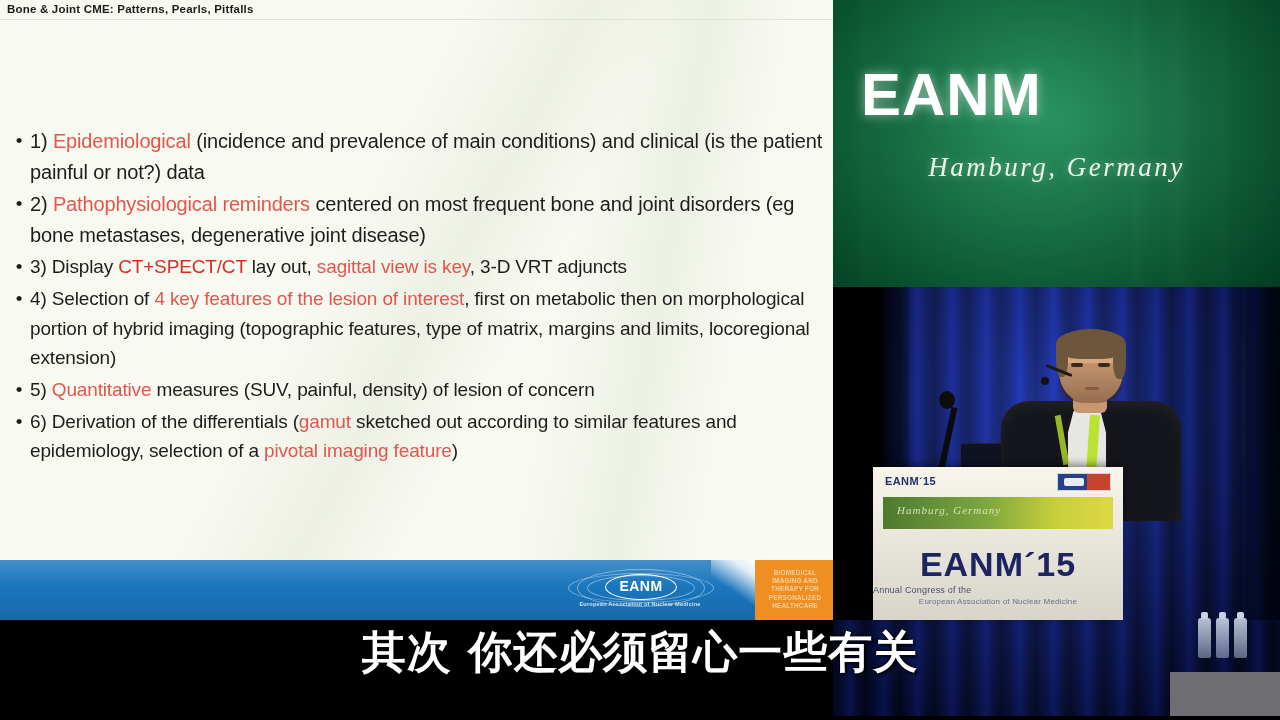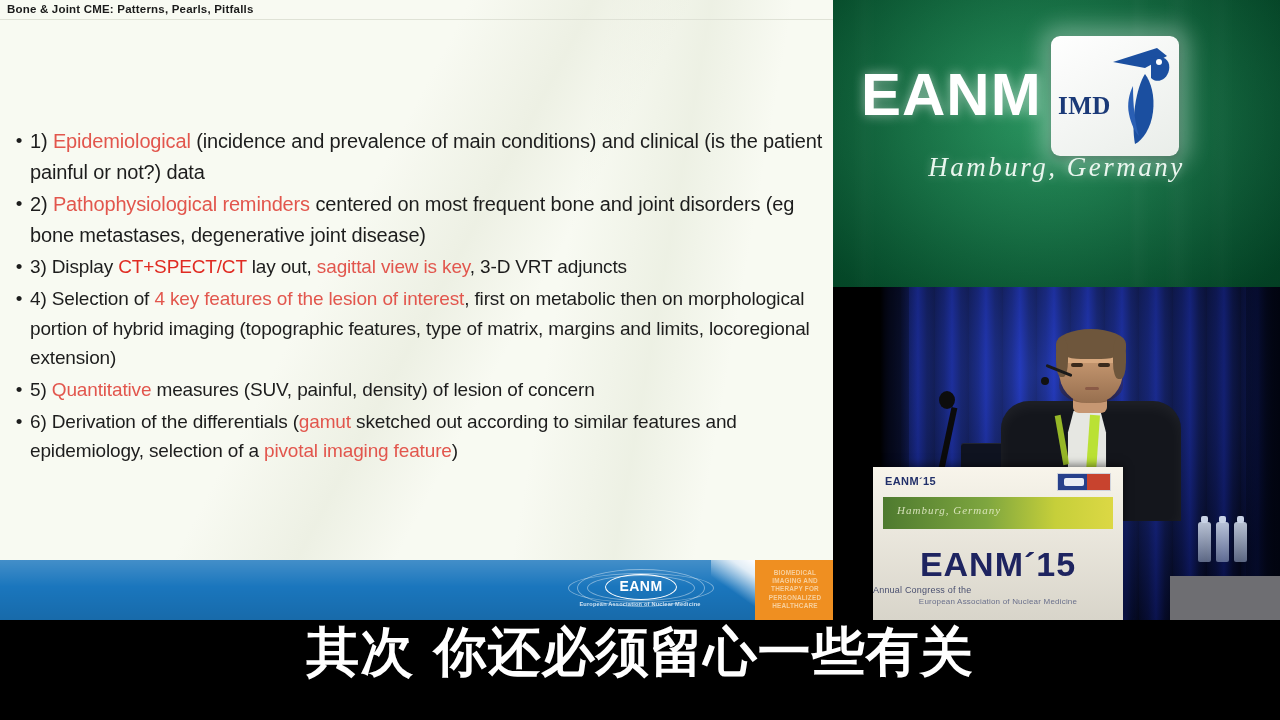--- a/index.html
+++ b/index.html
@@ -66,21 +66,21 @@
   #imd-tile{position:absolute;left:218px;top:36px;width:128px;height:120px;border-radius:9px;
       background:linear-gradient(150deg,#ffffff,#e9ede9);box-shadow:0 0 22px 10px rgba(255,255,255,.32),0 3px 6px rgba(0,0,0,.3);}
   #imd-tile .imd{position:absolute;left:7px;top:56px;font-size:25px;font-weight:bold;color:#1b3a78;letter-spacing:.5px;
       font-family:"Liberation Serif",serif;}
   #imd-bird{position:absolute;right:6px;top:4px;}
   #hamburg{position:absolute;left:0;top:152px;width:447px;text-align:center;color:#eaf6ee;font-size:27px;
       font-family:"Liberation Serif",serif;font-style:italic;letter-spacing:2.5px;
       text-shadow:0 0 8px rgba(255,255,255,.35);}
 
   
-  #video{position:absolute;left:833px;top:287px;width:447px;height:333px;overflow:hidden;background:#fef9c3;}
+  #video{position:absolute;left:833px;top:287px;width:447px;height:429px;overflow:hidden;background:#fef9c3;}
   #curtain{position:absolute;inset:0;
       background:
         repeating-linear-gradient(90deg,#071040 0px,#0d1a6a 9px,#1628a8 17px,#0b1654 26px,#060d33 34px),
         linear-gradient(180deg,#0a1444 0%,#0b1550 40%,#060c2c 100%);}
   #curtain .glow{position:absolute;inset:0;background:radial-gradient(ellipse at 46% 26%,rgba(60,90,230,.42),rgba(0,0,0,.55) 80%);}
   #darkL{position:absolute;left:0;top:0;width:76px;height:333px;background:linear-gradient(90deg,#000 0%,#000 62%,rgba(0,0,0,.25) 100%);}
   #darkR{position:absolute;right:0;top:0;width:34px;height:333px;background:linear-gradient(270deg,#01040f 0%,rgba(2,6,22,.4) 100%);}
 
   
   #speaker{position:absolute;left:168px;top:42px;width:180px;height:190px;}
@@ -121,21 +121,21 @@
       color:#1e2460;letter-spacing:1px;}
   #pod-sub{position:absolute;left:0;top:118px;width:250px;text-align:left;font-size:9px;color:#4a5070;letter-spacing:.2px;}
   #pod-sub2{position:absolute;left:0;top:130px;width:250px;text-align:center;font-size:8px;color:#6a708c;letter-spacing:.2px;}
   #bottles{position:absolute;right:12px;bottom:58px;width:70px;height:46px;}
   .bottle{position:absolute;bottom:0;width:13px;height:40px;background:linear-gradient(180deg,rgba(215,225,240,.85),rgba(150,165,195,.6));border-radius:3px 3px 2px 2px;}
   .bcap{position:absolute;top:-6px;left:3px;width:7px;height:7px;background:#c9d3e6;border-radius:2px;}
   #table{position:absolute;right:0;bottom:0;width:110px;height:44px;background:#6e6e72;}
 
   
   #subtitle{position:absolute;left:0;top:626px;width:1280px;text-align:center;color:#ffffff;
-      font-size:53px;line-height:52px;font-weight:bold;letter-spacing:1px;
+      font-size:44px;line-height:52px;font-weight:bold;letter-spacing:1px;
       font-family:"DejaVu Sans",sans-serif;text-shadow:2px 2px 3px rgba(0,0,0,.9),-1px -1px 2px rgba(0,0,0,.8);}
 </style>
 </head>
 <body>
 
 <div id="stage">
 
   <div id="slide">
     <div class="wash"></div>
 
@@ -216,30 +216,20 @@
       </div>
     </div>
   </div>
 
   <div id="green">
     <div class="skyline"></div>
     <div class="vign"></div>
 
     <div id="eanm-word">EANM</div>
 
-    <div id="imd-tile">
-      <svg id="imd-bird" width="84" height="108" viewBox="0 0 84 108">
-        <path d="M24 22 L68 8 L78 16 L56 28 Z" fill="#1b4fa0"></path>
-        <path d="M62 18 C74 14 82 20 80 30 C78 40 68 44 62 38 Z" fill="#1b4fa0"></path>
-        <circle cx="70" cy="22" r="3" fill="#ffffff"></circle>
-        <path d="M56 34 C62 42 66 56 64 72 C62 88 54 100 46 104 C44 94 44 80 46 66 C48 52 52 40 56 34 Z" fill="#1b4fa0"></path>
-        <path d="M44 46 C40 54 38 64 40 74 C42 84 46 92 50 96 C46 84 44 66 44 46 Z" fill="#2a5fb4"></path>
-      </svg>
-      <div class="imd">IMD</div>
-    </div>
 
     <div id="hamburg">Hamburg, Germany</div>
   </div>
 
   <div id="video">
     <div id="curtain">
       <div class="glow"></div>
     </div>
     <div id="darkL"></div>
     <div id="darkR"></div>

